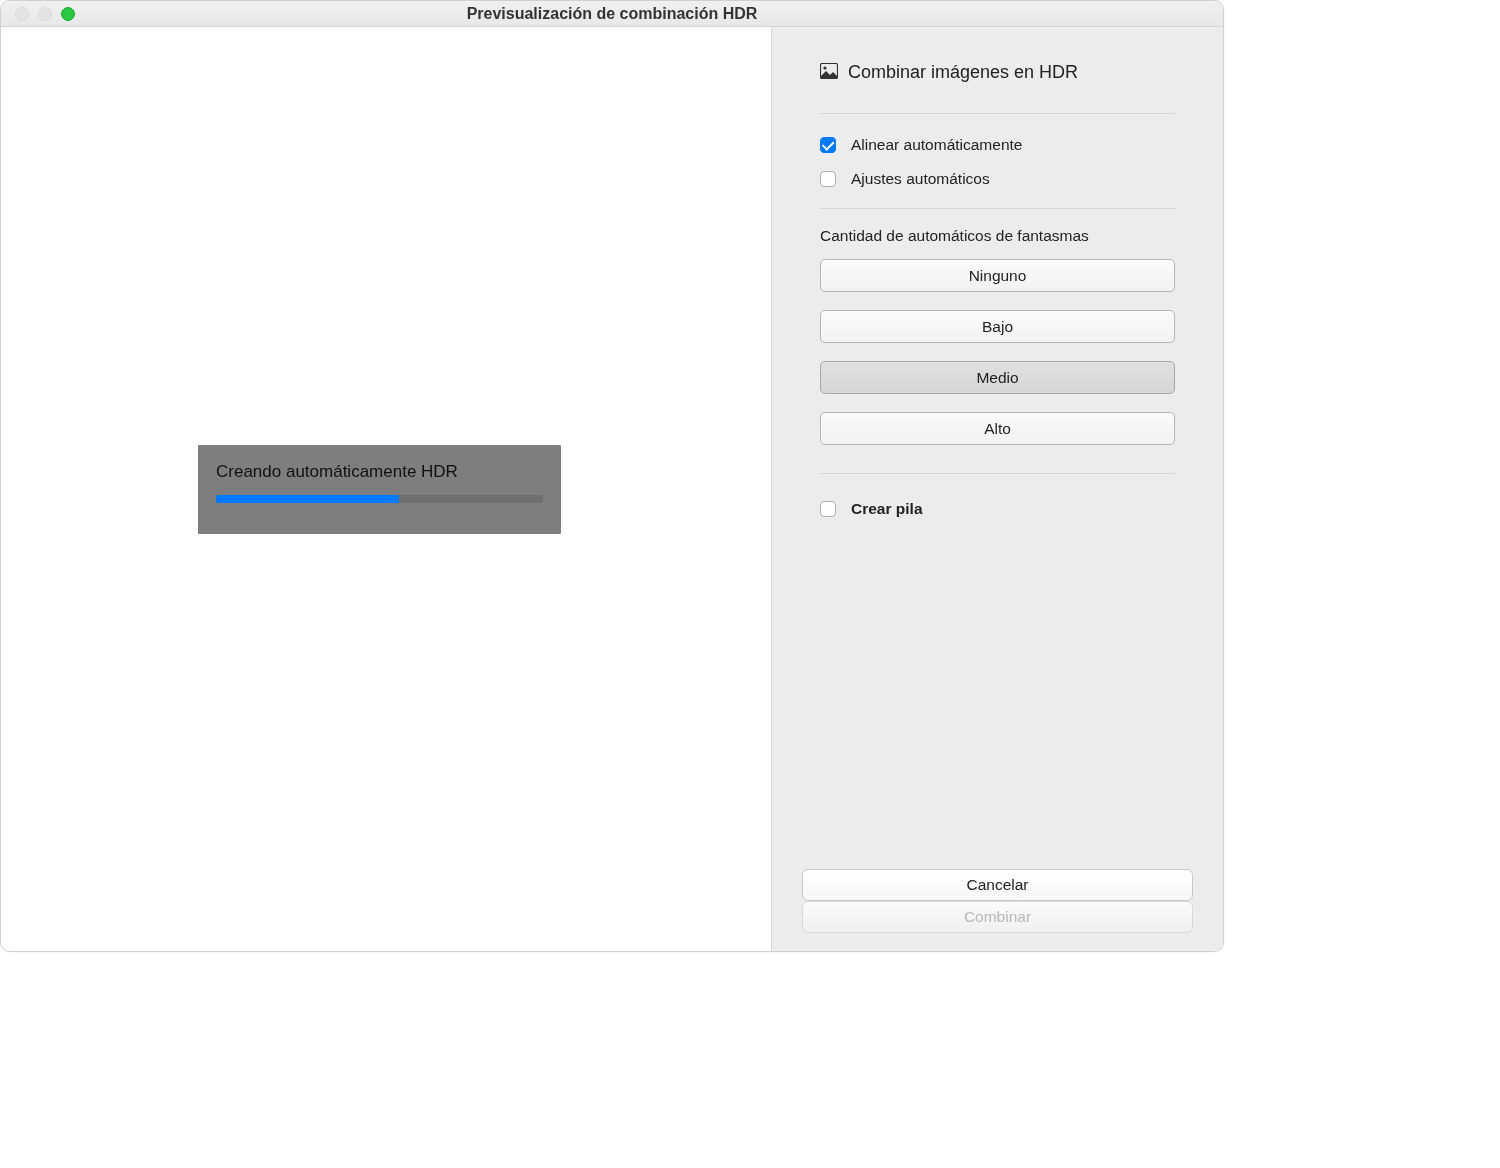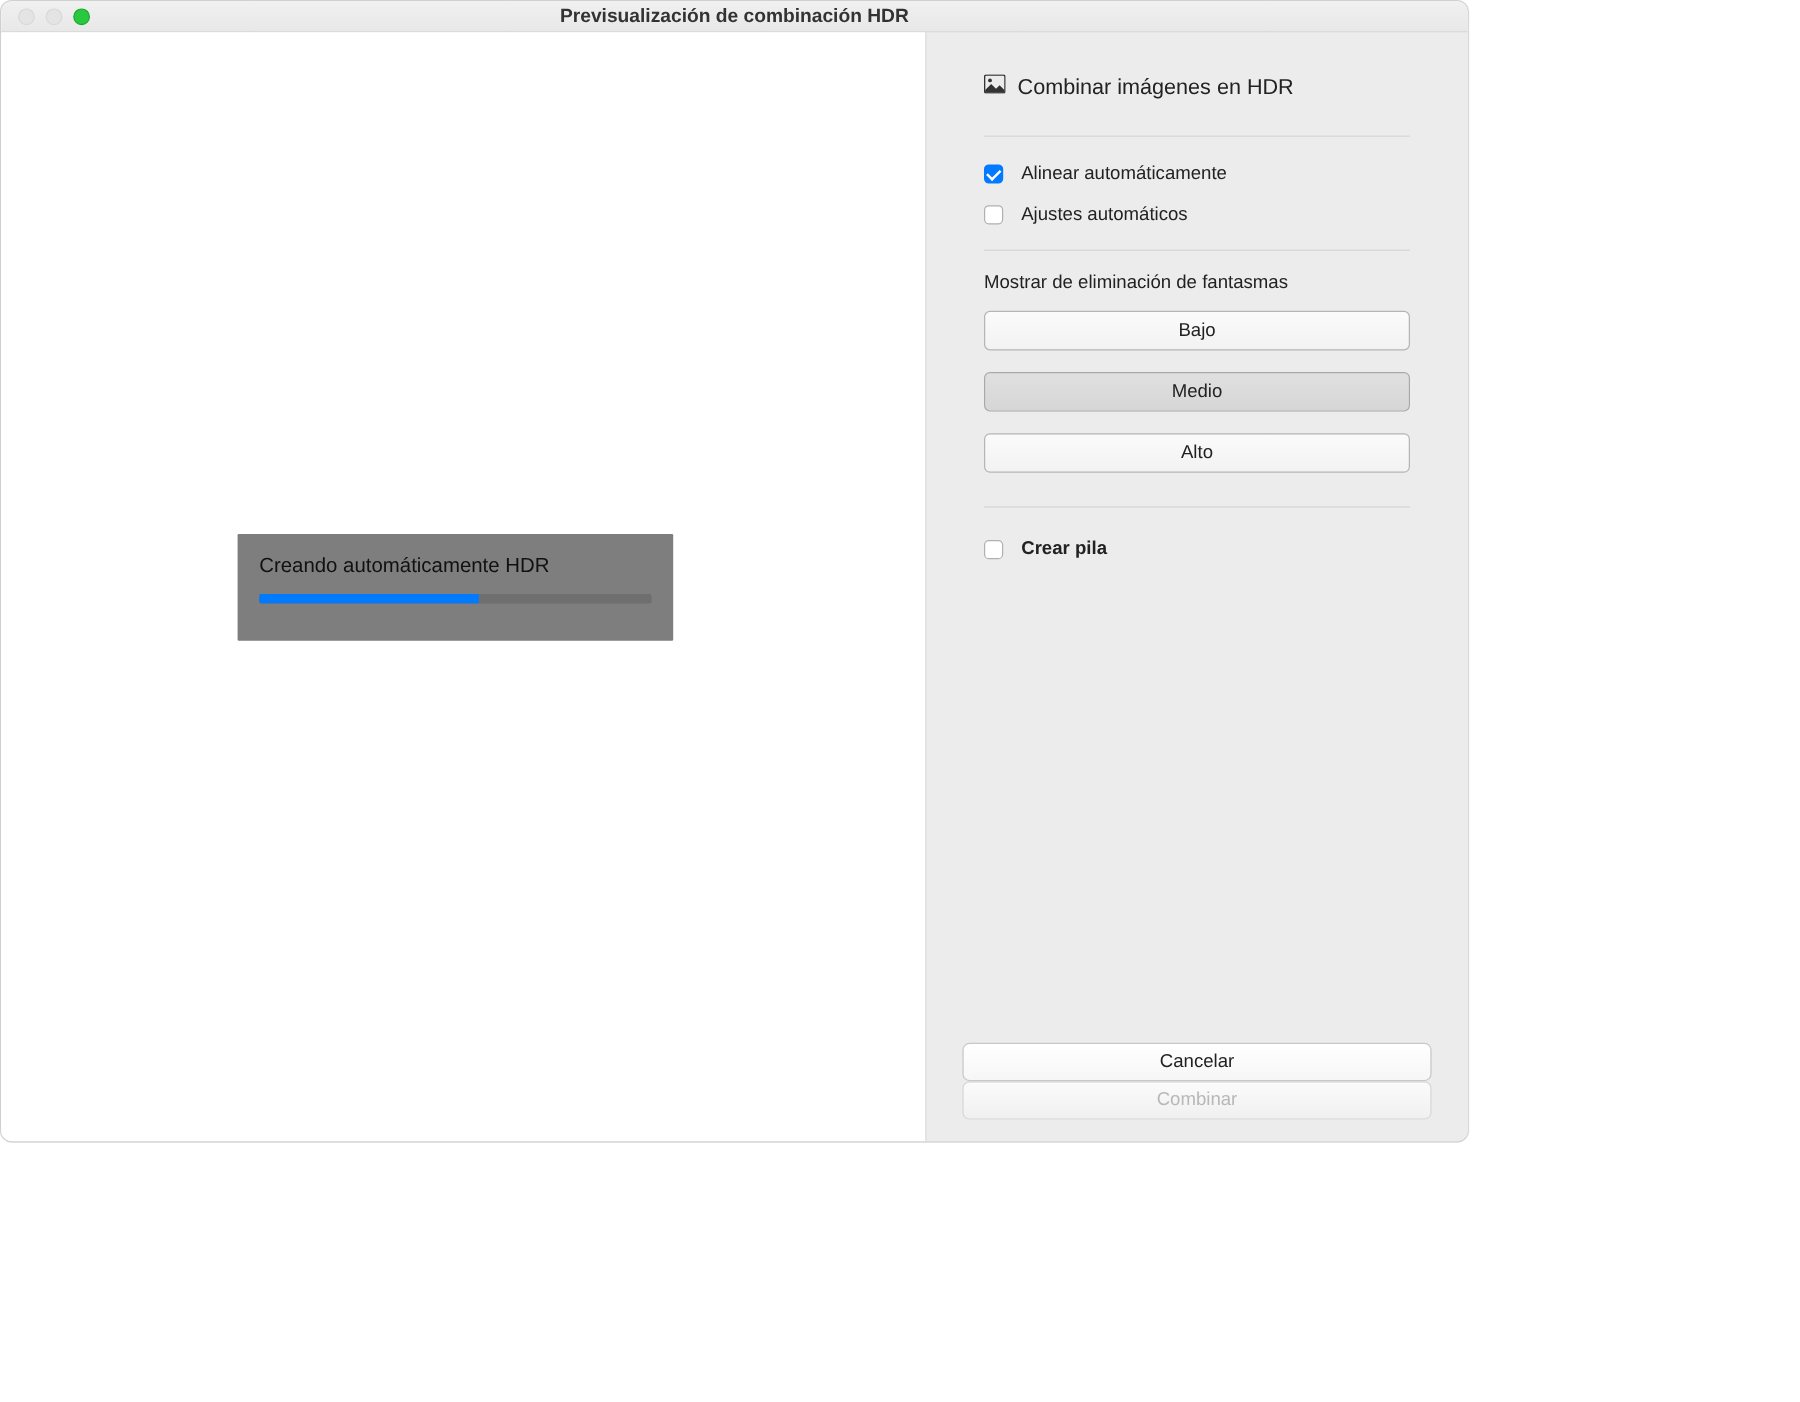--- a/index.html
+++ b/index.html
@@ -267,22 +267,23 @@
           </div>
           <div class="check-row">
             <div class="checkbox"></div>
             <span class="check-label">Ajustes automáticos</span>
           </div>
         </div>
 
         <hr class="divider">
 
         <div class="ghost-section">
-          <div class="ghost-label">Mostrar de eliminación de fantasmas</div>
-
+          <div class="ghost-label">Cantidad de automáticos de fantasmas</div>
+
+          <button class="seg-button">Ninguno</button>
           <button class="seg-button">Bajo</button>
           <button class="seg-button selected">Medio</button>
           <button class="seg-button">Alto</button>
 
         </div>
 
         <hr class="divider">
 
         <div class="pile-section">
           <div class="check-row">

